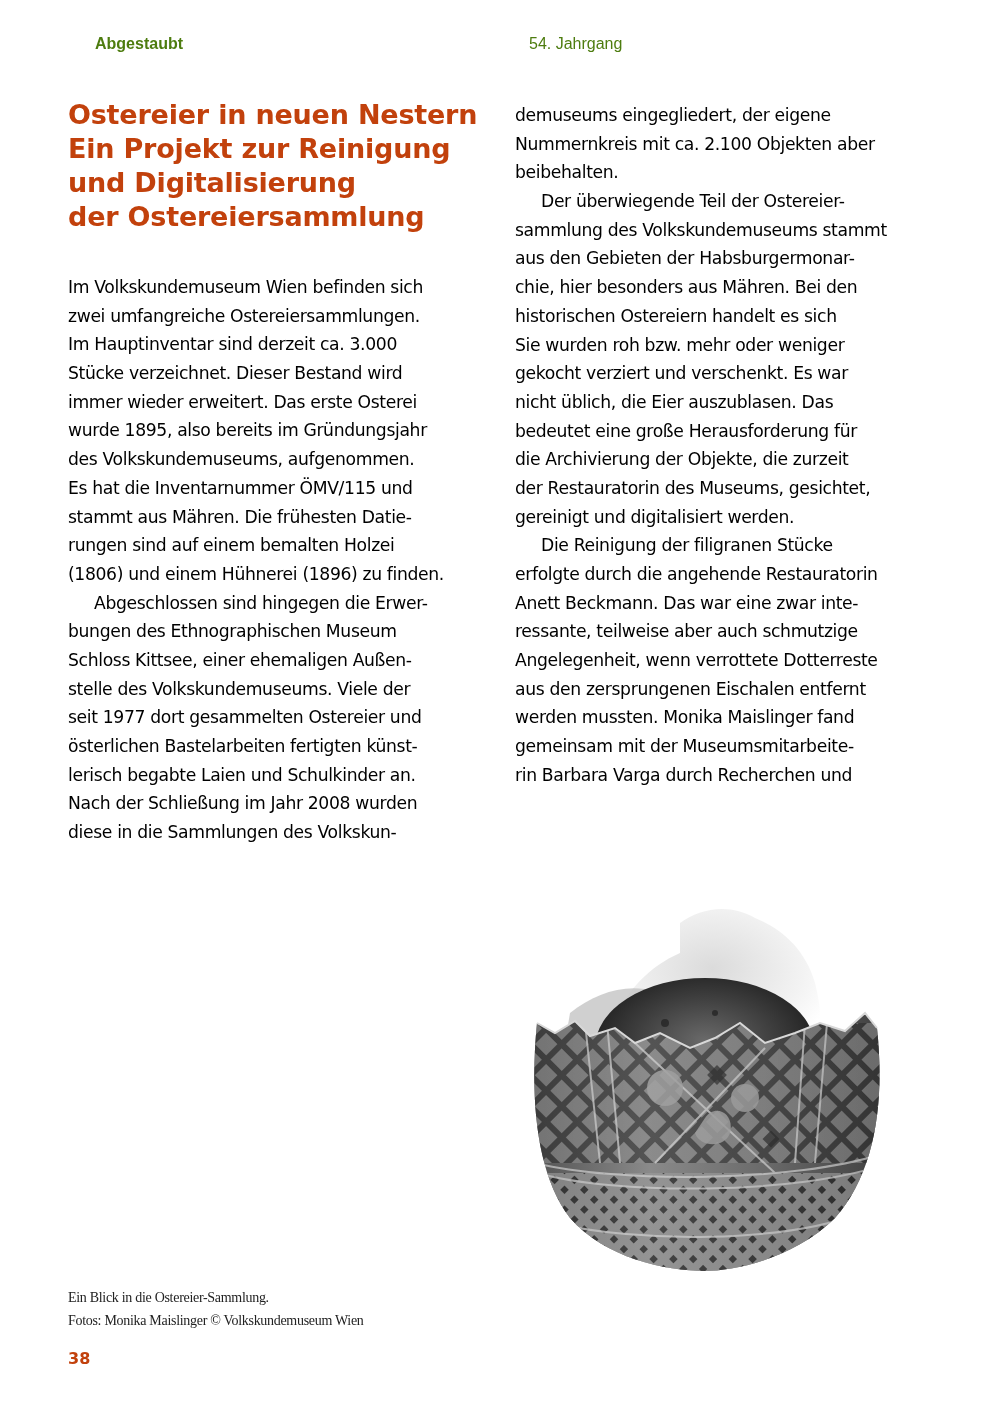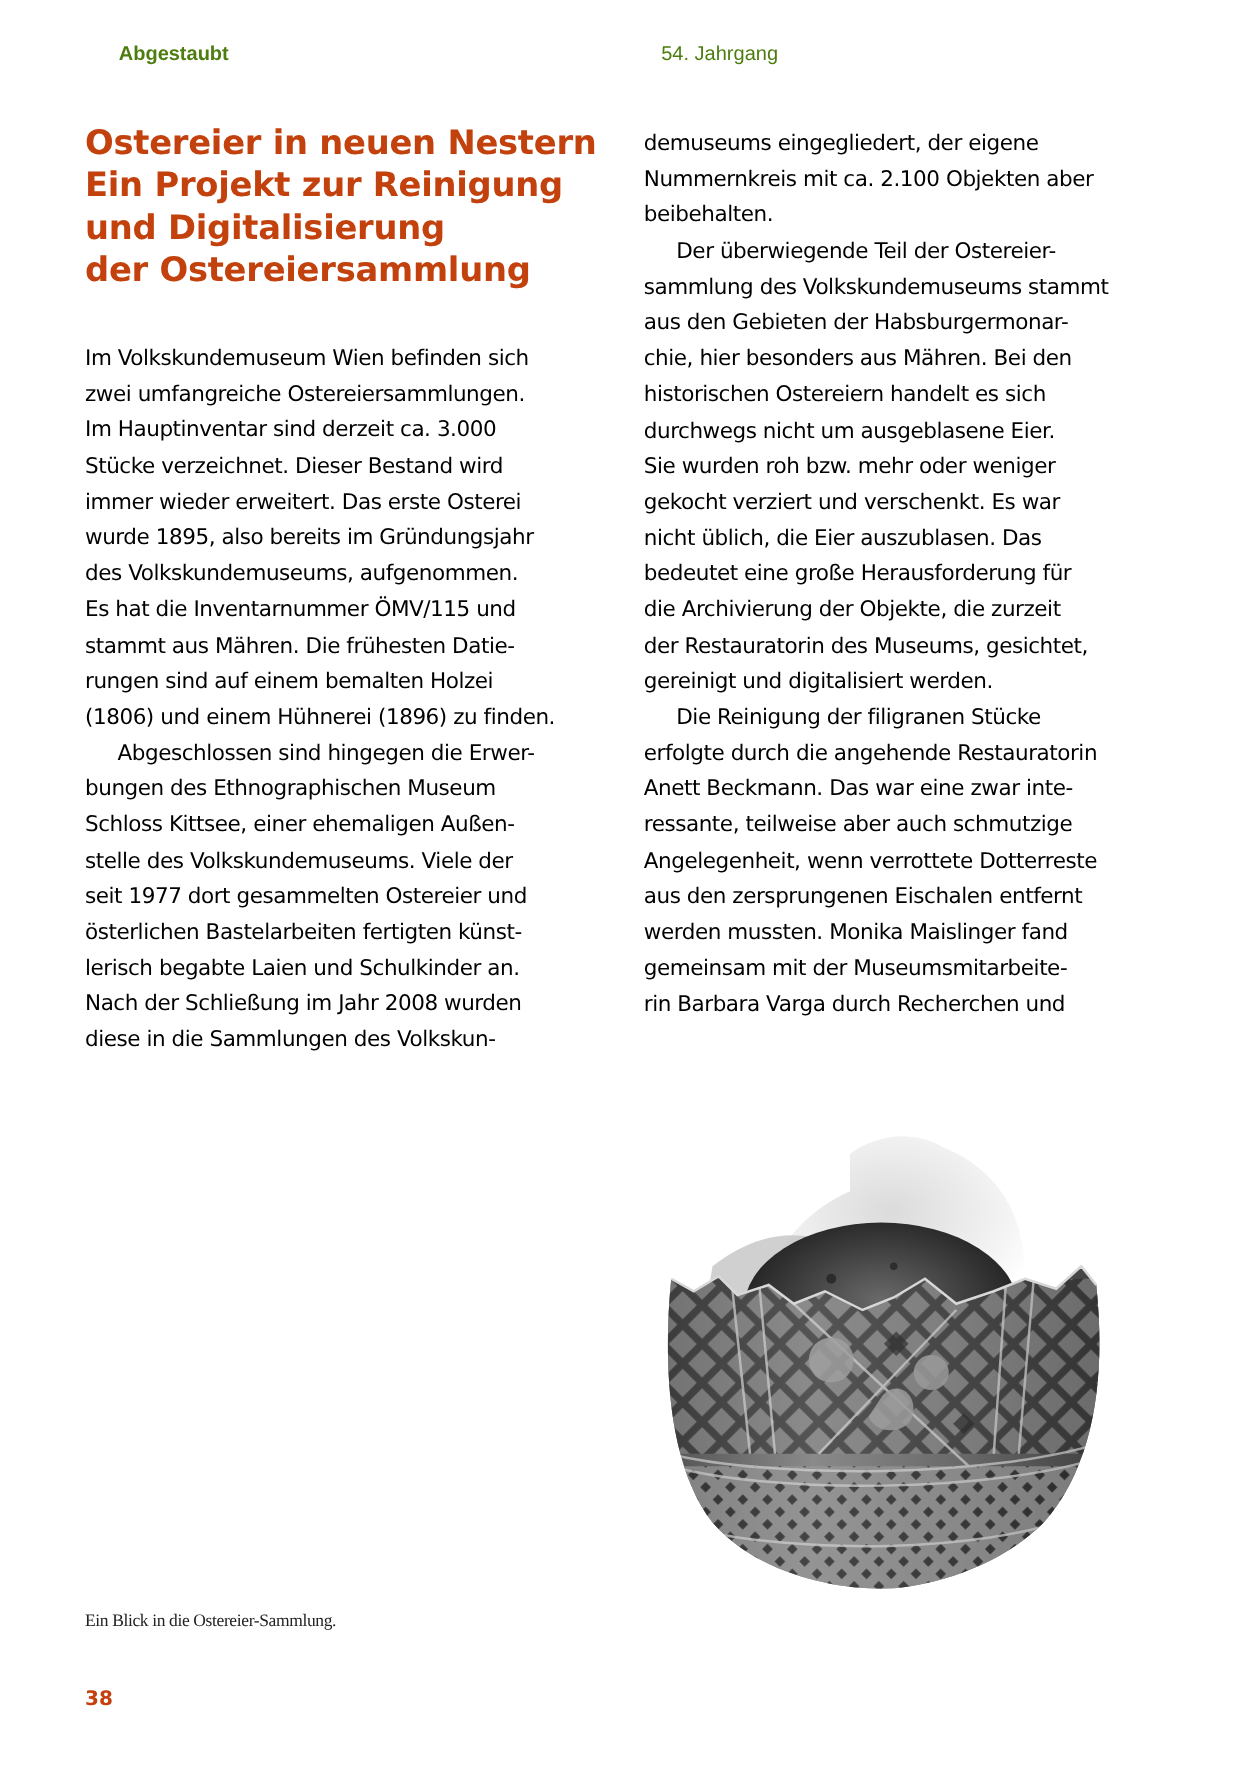--- a/index.html
+++ b/index.html
@@ -82,21 +82,20 @@
 
 <div class="col col-right">
   <div class="line">demuseums eingegliedert, der eigene</div>
   <div class="line">Nummernkreis mit ca. 2.100 Objekten aber</div>
   <div class="line">beibehalten.</div>
   <div class="line indent">Der überwiegende Teil der Ostereier-</div>
   <div class="line">sammlung des Volkskundemuseums stammt</div>
   <div class="line">aus den Gebieten der Habsburgermonar-</div>
   <div class="line">chie, hier besonders aus Mähren. Bei den</div>
   <div class="line">historischen Ostereiern handelt es sich</div>
-  <div class="line">durchwegs nicht um ausgeblasene Eier.</div>
   <div class="line">Sie wurden roh bzw. mehr oder weniger</div>
   <div class="line">gekocht verziert und verschenkt. Es war</div>
   <div class="line">nicht üblich, die Eier auszublasen. Das</div>
   <div class="line">bedeutet eine große Herausforderung für</div>
   <div class="line">die Archivierung der Objekte, die zurzeit</div>
   <div class="line">der Restauratorin des Museums, gesichtet,</div>
   <div class="line">gereinigt und digitalisiert werden.</div>
   <div class="line indent">Die Reinigung der filigranen Stücke</div>
   <div class="line">erfolgte durch die angehende Restauratorin</div>
   <div class="line">Anett Beckmann. Das war eine zwar inte-</div>
@@ -184,15 +183,16 @@
 
       <rect x="0" y="130" width="385" height="280" fill="url(#shell)" opacity="0.25"></rect>
     </g>
 
     <path d="M22,150 L40,160 L60,148 L75,163 L100,155 L120,170 L145,160 L175,175 L200,165 L225,150 L250,170 L280,160 L305,150 L330,158 L350,140 L362,155" fill="none" stroke="#d8d8d8" stroke-width="2"></path>
   </svg>
 </div>
 
 <div class="caption">
   <div>Ein Blick in die Ostereier-Sammlung.</div>
+  <div>Fotos: Monika Maislinger © Volkskundemuseum Wien</div>
 </div>
 
 <div class="page-number">38</div>
 
 </body></html>

